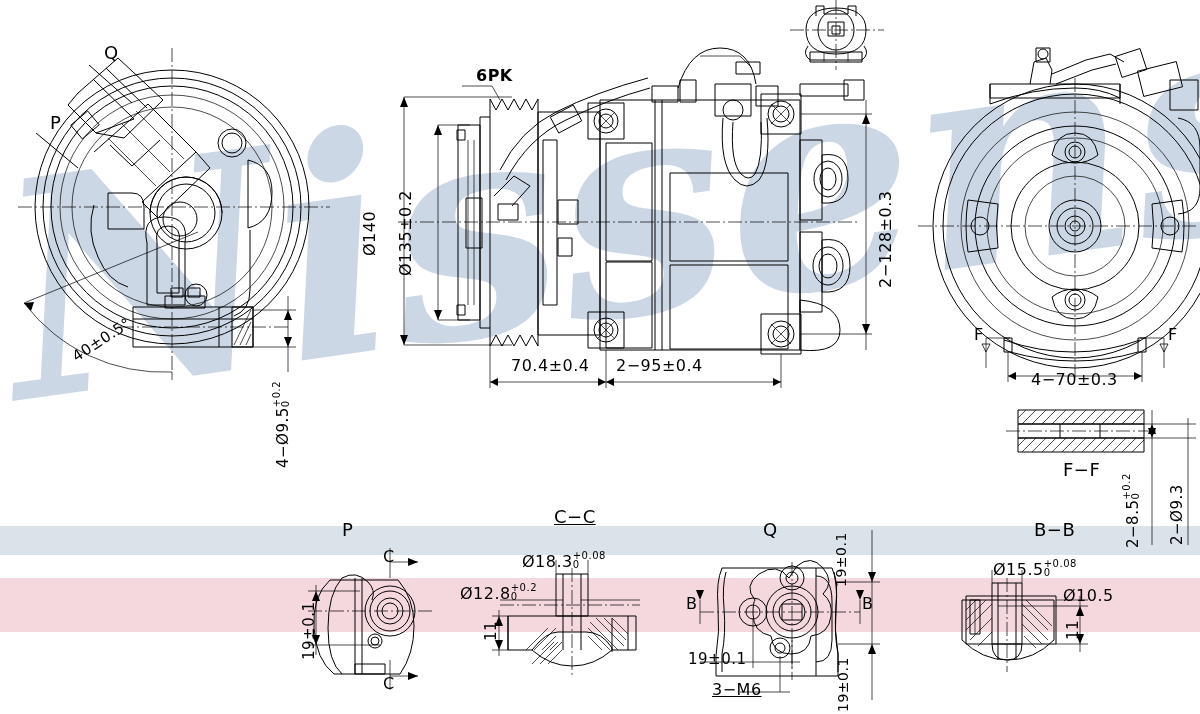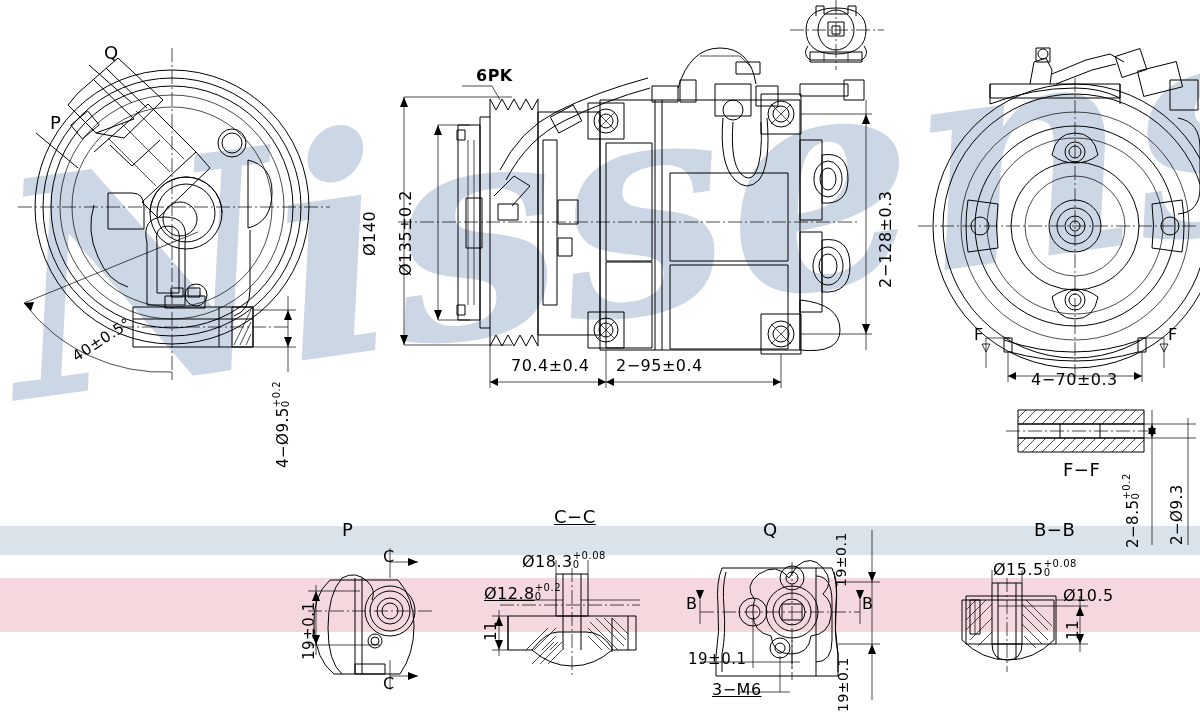--- a/index.html
+++ b/index.html
@@ -571,21 +571,21 @@
 
   <div class="lbl lbl-18" style="left:342px;top:521px;">P</div>
   <div class="lbl lbl-16" style="left:383px;top:549px;">C</div>
   <div class="lbl lbl-16" style="left:383px;top:676px;">C</div>
   <div class="lbl lbl-15 rot90" style="left:302px;top:660px;">19±0.1</div>
 
   <div class="lbl lbl-18" style="left:554px;top:508px;text-decoration:underline;">C−C</div>
   <div class="lbl lbl-16" style="left:522px;top:551px;">
     <span>Ø18.3</span><span class="sup tolbox"><b>+0.08</b><b>0</b></span>
   </div>
-  <div class="lbl lbl-16" style="left:484px;top:583px;text-decoration:underline;">
+  <div class="lbl lbl-16" style="left:460px;top:583px;">
     <span>Ø12.8</span><span class="sup tolbox"><b>+0.2</b><b>0</b></span>
   </div>
   <div class="lbl lbl-15 rot90" style="left:484px;top:641px;">11</div>
 
   <div class="lbl lbl-18" style="left:763px;top:521px;">Q</div>
   <div class="lbl lbl-16" style="left:686px;top:596px;">B</div>
   <div class="lbl lbl-16" style="left:862px;top:596px;">B</div>
   <div class="lbl lbl-14 rot90" style="left:834px;top:587px;">19±0.1</div>
   <div class="lbl lbl-14 rot90" style="left:836px;top:712px;">19±0.1</div>
   <div class="lbl lbl-15" style="left:688px;top:652px;">19±0.1</div>

